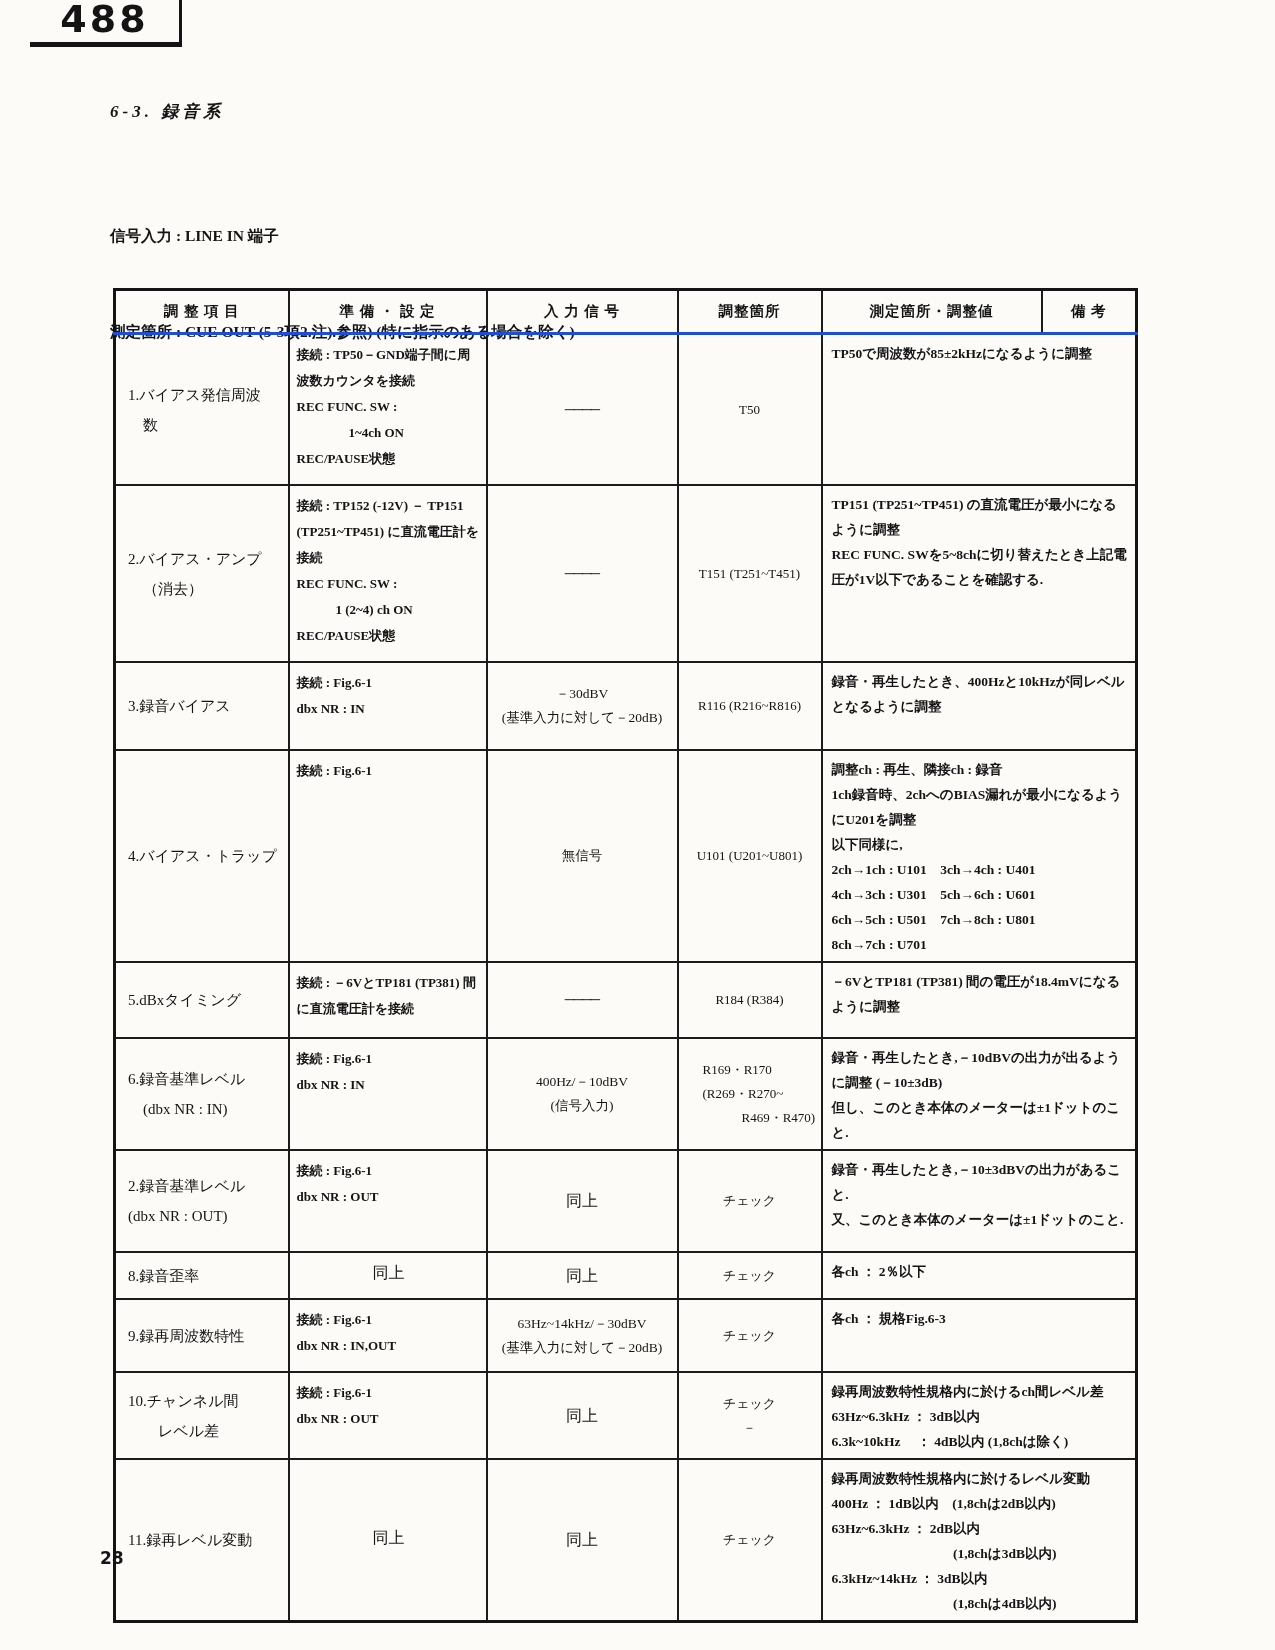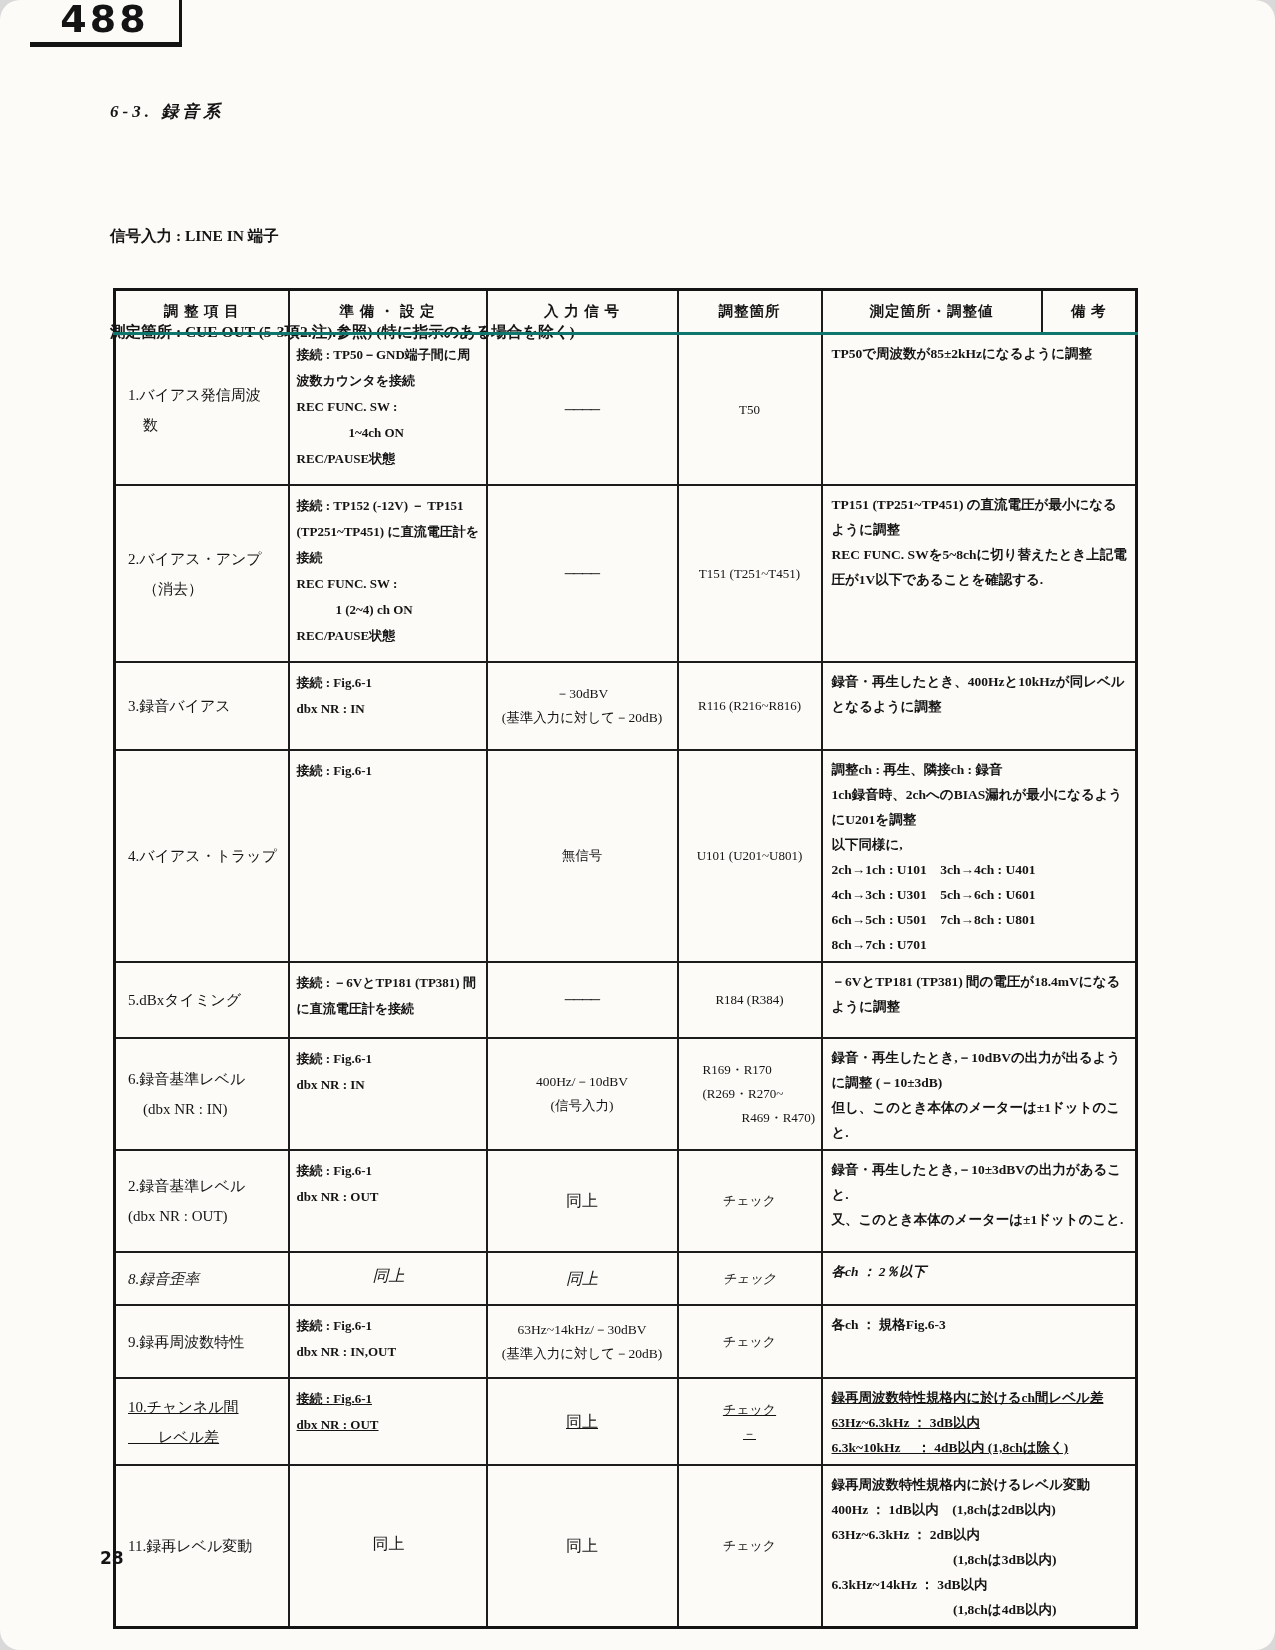--- a/index.html
+++ b/index.html
@@ -1,21 +1,20 @@
 <!DOCTYPE html>
 <html lang="ja"><head>
 <meta charset="utf-8">
 <style>
   * { margin:0; padding:0; box-sizing:border-box; }
   html,body { background:#d9d9d9; }
   .page {
     position:relative; width:1275px; height:1650px; margin:0 auto;
     background:#fcfbf8; color:#141414; overflow:hidden;
     font-family:"Liberation Serif","DejaVu Serif",serif;
-    border-radius:20px;
   }
   
   .model-box {
     position:absolute; left:30px; top:0; width:152px; height:47px;
     border-right:3px solid #141414; border-bottom:5px solid #141414;
     display:flex; align-items:center; justify-content:center;
   }
   .model-number {
     font-family:"DejaVu Sans","Liberation Sans",sans-serif;
     font-weight:bold; font-size:38px; letter-spacing:3px; line-height:1;
@@ -31,42 +30,42 @@
   }
   
   table.adj {
     position:absolute; left:113px; top:288px; width:1022px;
     border-collapse:collapse; table-layout:fixed;
     border:3px solid #141414;
   }
   .adj th, .adj td { border:2px solid #1c1c1c; white-space:pre-wrap; overflow:hidden; }
   .adj thead th {
     height:44px; font-size:14.5px; font-weight:bold; letter-spacing:1px;
-    text-align:center; vertical-align:middle; border-bottom:3px solid #0f766e;
+    text-align:center; vertical-align:middle; border-bottom:3px solid #1d4ed8;
   }
   .c-item   { font-size:15px;  line-height:30px; text-align:left;  vertical-align:middle; padding:4px 4px 4px 12px; }
   .c-prep   { font-size:13px;  line-height:26px; font-weight:bold; text-align:left; vertical-align:top; padding:7px 5px 12px 7px; }
   .c-input  { font-size:13.5px;line-height:24px; text-align:center; vertical-align:middle; padding:4px 3px; }
   .c-adjust { font-size:13px;  line-height:24px; text-align:center; vertical-align:middle; padding:4px 3px;margin-left:28px; }
   .c-measure{ font-size:13.5px;line-height:25px; font-weight:bold; text-align:left; vertical-align:top; padding:6px 6px 4px 9px; }
   .dito  { font-weight:normal; font-size:16px; text-align:center; vertical-align:middle; }
   .big   { font-size:16px; }
   .c-adjust.left { text-align:left; padding-left:24px; }
   .dash  { letter-spacing:-1px; font-weight:bold; }
   
   tbody tr:nth-child(1)  { height:128px; }
   tbody tr:nth-child(2)  { height:150px; }
   tbody tr:nth-child(3)  { height:88px;  }
   tbody tr:nth-child(4)  { height:206px; }
   tbody tr:nth-child(5)  { height:76px;  }
   tbody tr:nth-child(6)  { height:94px;  }
   tbody tr:nth-child(7)  { height:102px; }
-  tbody tr:nth-child(8)  { height:53px;font-style:italic;  }
+  tbody tr:nth-child(8)  { height:47px;  }
   tbody tr:nth-child(9)  { height:68px;  }
-  tbody tr:nth-child(10) { height:78px;text-decoration:underline;  }
+  tbody tr:nth-child(10) { height:78px;  }
   tbody tr:nth-child(11) { height:154px; }
   .page-number {
     position:absolute; left:100px; top:1548px;
     font-family:"DejaVu Sans","Liberation Sans",sans-serif;
     font-size:17px; font-weight:bold;
   }
 </style>
 </head>
 <body>
 

